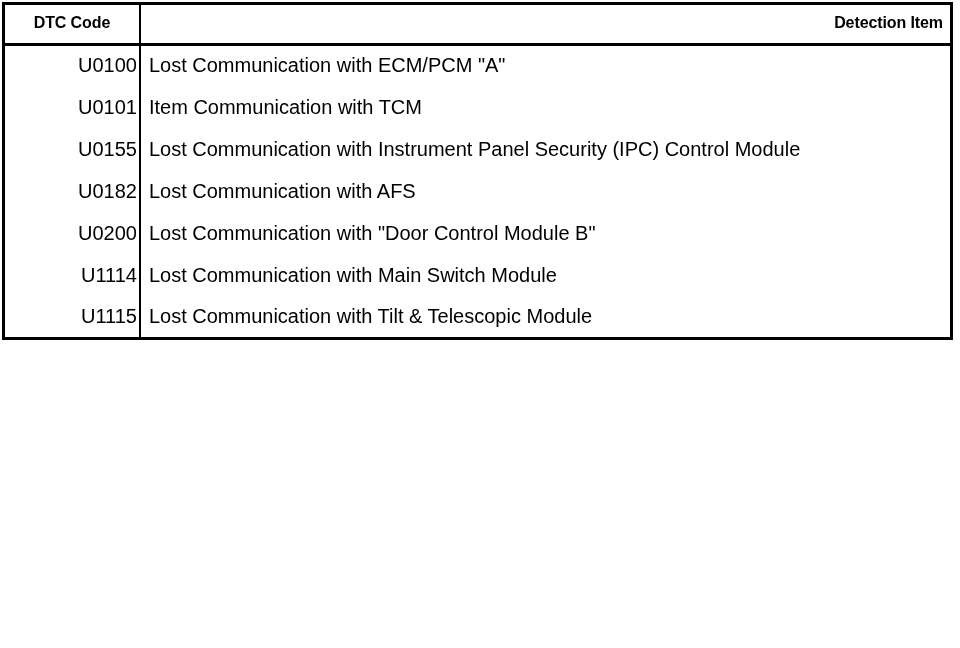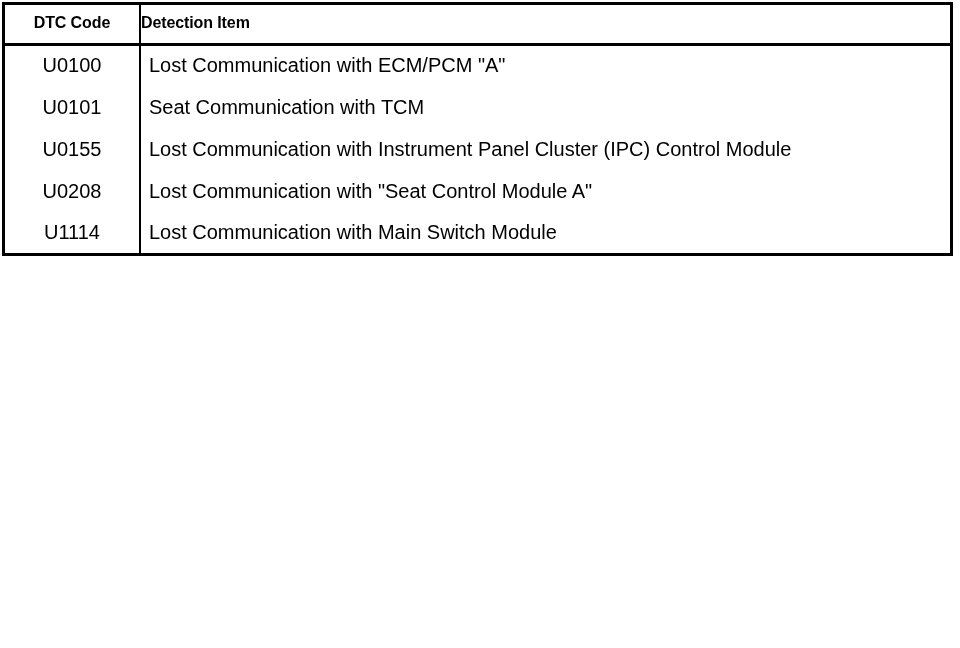--- a/index.html
+++ b/index.html
@@ -58,33 +58,33 @@
     letter-spacing: -0.1px;
     border-bottom: 3px solid #000000;
     white-space: nowrap;
   }
   th.head-code {
     text-align: center;
     border-right: 2px solid #000000;
     padding: 0 2px 2px 2px;
   }
   th.head-item {
-    text-align: left;
+    text-align: right;
     padding: 0 7px 2px 0;
   }
 
   
   tbody tr {
     height: 42px;
   }
   tbody tr + tr td {
     border-top: 1.5px solid #000000;
   }
   td.cell-code {
-    text-align: center;
+    text-align: right;
     font-size: 20px;
     line-height: 1;
     border-right: 2px solid #000000;
     padding: 0 2px 2px 2px;
     white-space: nowrap;
   }
   td.cell-item {
     text-align: left;
     font-size: 20px;
     line-height: 1;
@@ -109,30 +109,38 @@
         <th class="head-item">Detection Item</th>
       </tr>
     </thead>
     <tbody id="table-body">
         <tr>
           <td class="cell-code">U0100</td>
           <td class="cell-item">Lost Communication with ECM/PCM "A"</td>
         </tr>
         <tr>
           <td class="cell-code">U0101</td>
-          <td class="cell-item">Seat Communication with TCM</td>
+          <td class="cell-item">Item Communication with TCM</td>
         </tr>
         <tr>
           <td class="cell-code">U0155</td>
-          <td class="cell-item">Lost Communication with Instrument Panel Cluster (IPC) Control Module</td>
+          <td class="cell-item">Lost Communication with Instrument Panel Security (IPC) Control Module</td>
         </tr>
         <tr>
-          <td class="cell-code">U0208</td>
-          <td class="cell-item">Lost Communication with "Seat Control Module A"</td>
+          <td class="cell-code">U0182</td>
+          <td class="cell-item">Lost Communication with AFS</td>
+        </tr>
+        <tr>
+          <td class="cell-code">U0200</td>
+          <td class="cell-item">Lost Communication with "Door Control Module B"</td>
         </tr>
         <tr>
           <td class="cell-code">U1114</td>
           <td class="cell-item">Lost Communication with Main Switch Module</td>
+        </tr>
+        <tr>
+          <td class="cell-code">U1115</td>
+          <td class="cell-item">Lost Communication with Tilt &amp; Telescopic Module</td>
         </tr>
       </tbody>
   </table>
 
 </div>
 
 </body></html>

